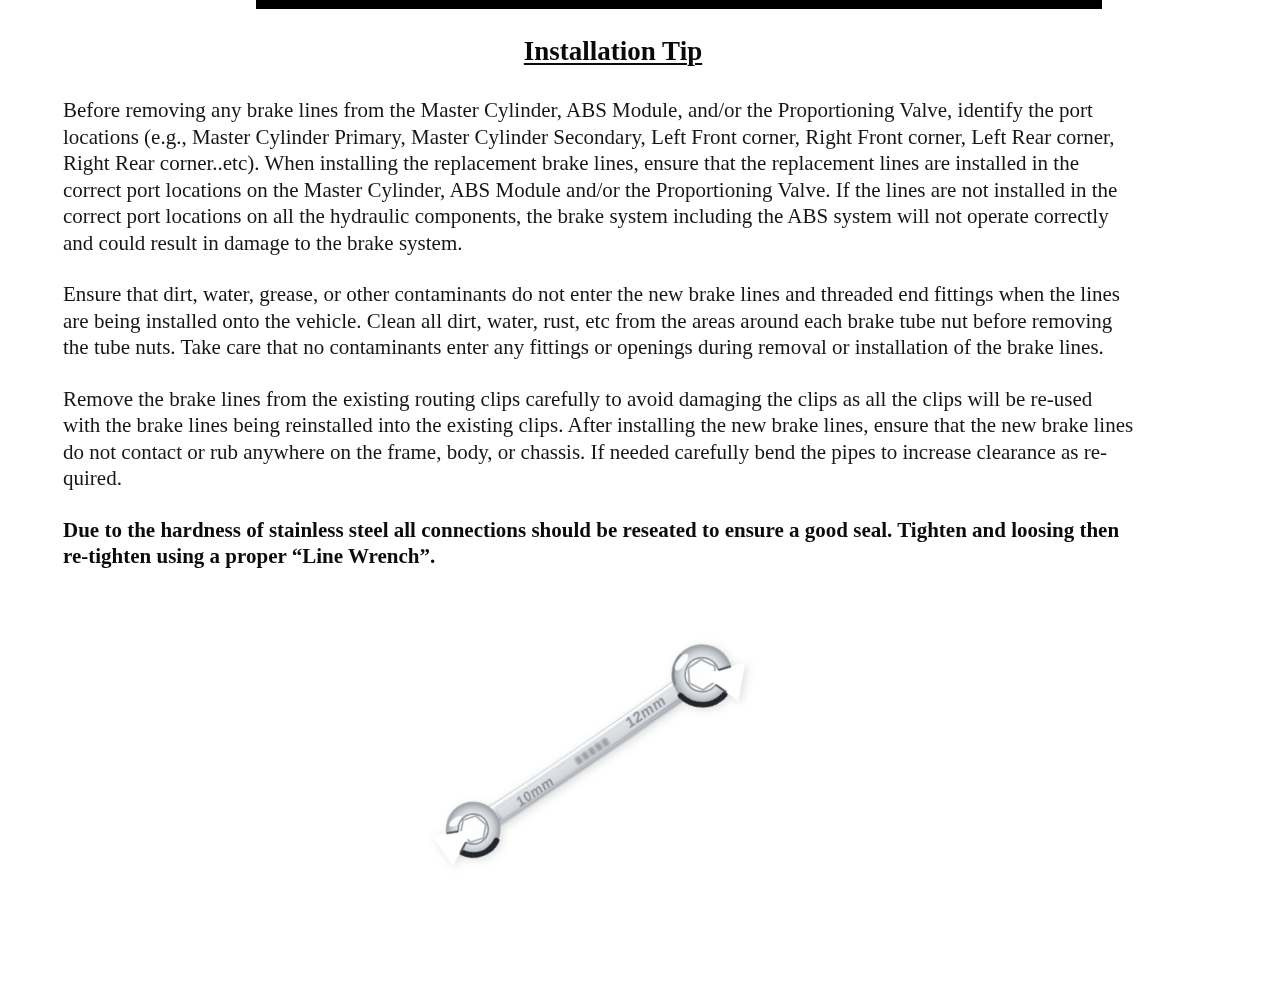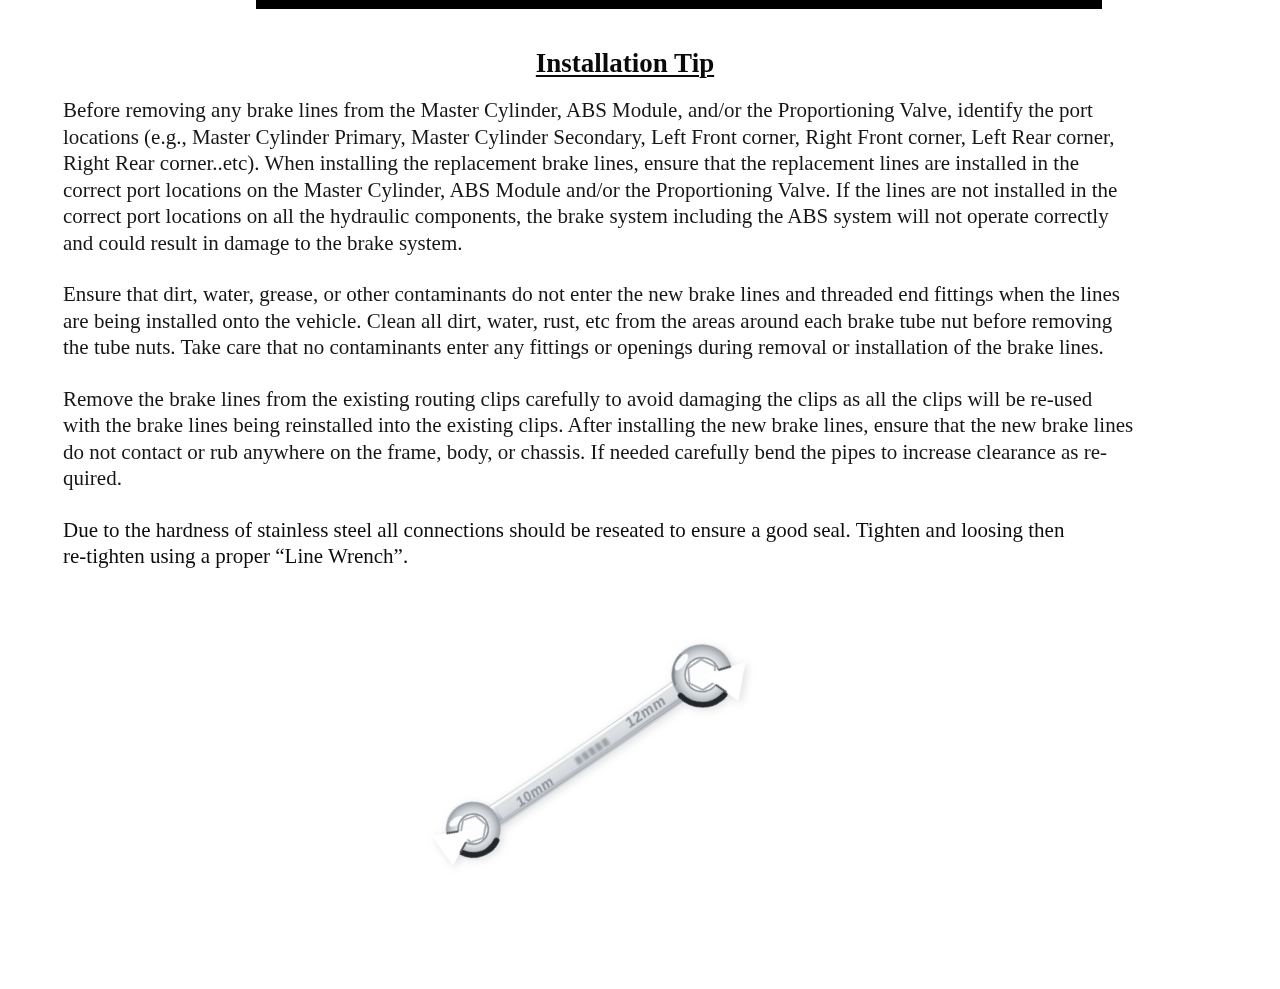--- a/index.html
+++ b/index.html
@@ -18,21 +18,21 @@
     top: 0;
     width: 846px;
     height: 9px;
     background: #000000;
   }
   .title {
     position: absolute;
     left: 63px;
     top: 36px;
     width: 1100px;
-    margin: 12px;
+    margin: 0;
     text-align: center;
     font-size: 27px;
     line-height: 31px;
     font-weight: bold;
     text-decoration: underline;
     text-decoration-thickness: 2px;
     text-underline-offset: 3px;
     color: #0a0a0a;
   }
   .body-text {
@@ -41,21 +41,21 @@
     top: 97px;
     width: 1200px;
   }
   .para {
     margin: 0 0 25px 0;
     font-size: 21px;
     line-height: 26.5px;
     white-space: pre;
     color: #161616;
   }
-  .para.bold { font-weight: normal; color: #0c0c0c; }
+  .para.bold { font-weight: bold; color: #0c0c0c; }
   .wrench-wrap {
     position: absolute;
     left: 410px;
     top: 701px;
     width: 352px;
     height: 104px;
     transform: rotate(-34deg);
     transform-origin: 50% 50%;
   }
   .wrench-wrap svg { display: block; overflow: visible; filter: drop-shadow(1px 3px 4px rgba(120,125,130,0.25)); }

